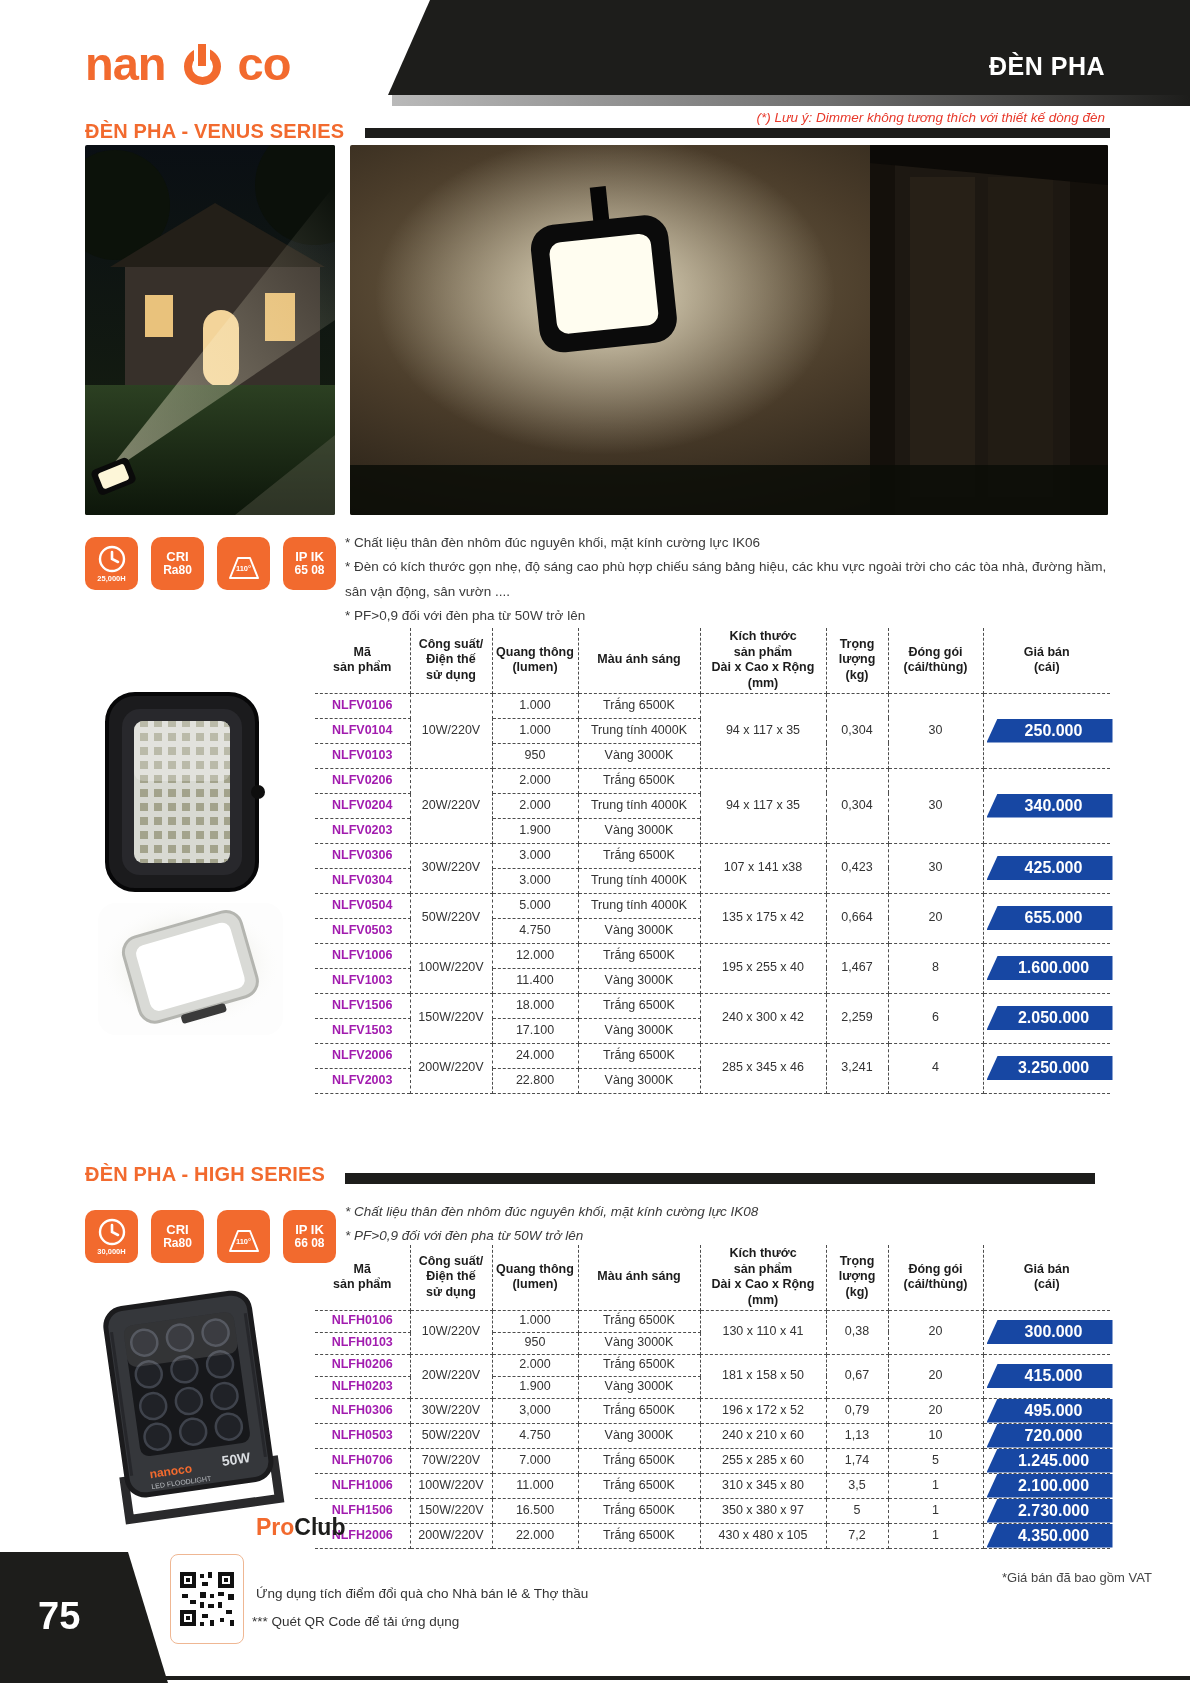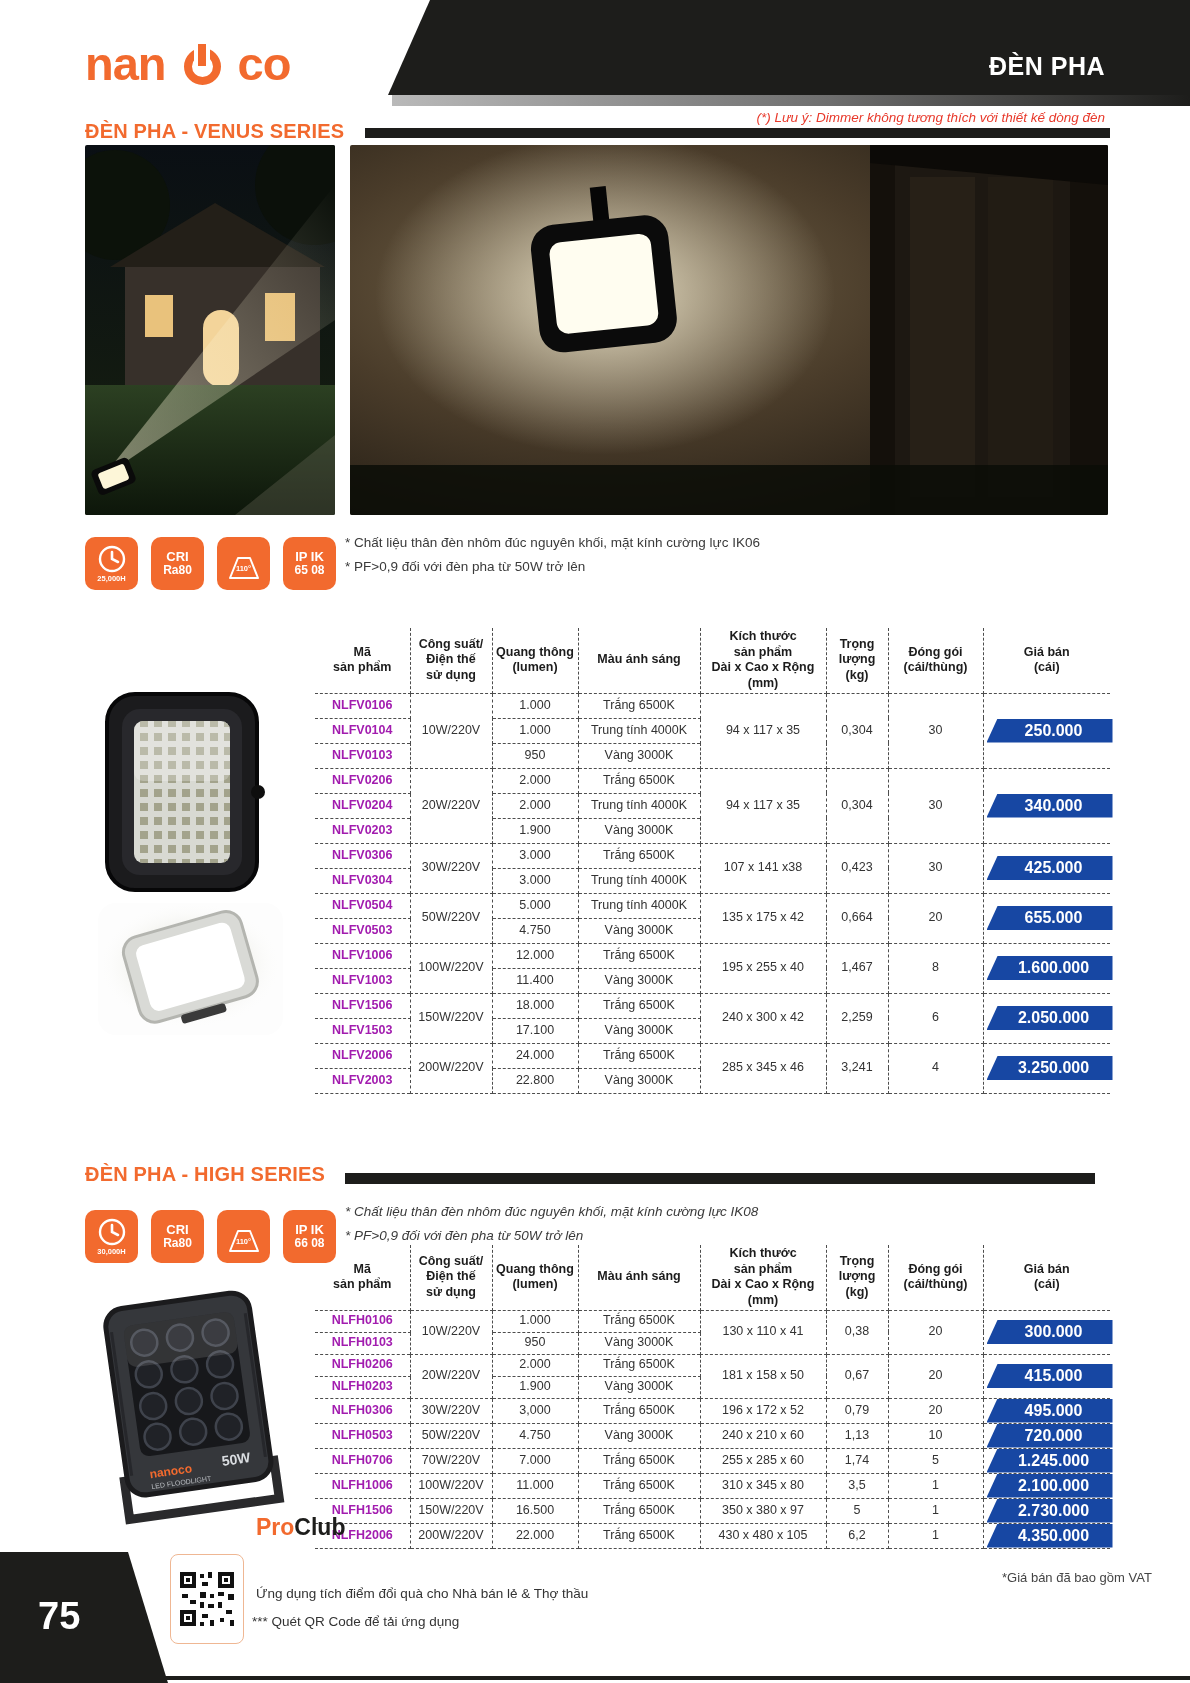--- a/index.html
+++ b/index.html
@@ -175,20 +175,21 @@
       <span class="tiny" style="margin-top:-16px;">110°</span>
     </div>
     <div class="fbadge">
       <span class="b1">IP IK</span>
       <span class="b2">65 08</span>
     </div>
   </div>
 
   <div class="notes" style="left:345px;top:531px;">
     <div>* Chất liệu thân đèn nhôm đúc nguyên khối,  mặt kính cường lực IK06</div>
+    <div>* Đèn có kích thước gọn nhẹ, độ sáng cao phù hợp chiếu sáng bảng hiệu, các khu vực ngoài trời cho các tòa nhà, đường hầm, sân vận động, sân vườn ....</div>
     <div>* PF&gt;0,9 đối với đèn pha từ 50W trở lên</div>
   </div>
 
   <div class="img-box" style="left:95px;top:688px;width:175px;height:212px;">
     <svg viewBox="0 0 175 212">
       <defs>
           <pattern id="led" width="14" height="14" patternUnits="userSpaceOnUse">
             <rect x="3" y="3" width="8" height="8" fill="#a3a38c"></rect>
           </pattern>
         </defs>
@@ -578,21 +579,21 @@
           <td class="price-cell">
             <div class="price-badge">2.730.000</div>
           </td>
         </tr>
         <tr>
           <td class="code">NLFH2006</td>
           <td>200W/220V</td>
           <td>22.000</td>
           <td>Trắng 6500K</td>
           <td>430 x 480 x 105</td>
-          <td>6,2</td>
+          <td>7,2</td>
           <td>1</td>
           <td class="price-cell">
             <div class="price-badge">4.350.000</div>
           </td>
         </tr>
       </tbody>
   </table>
 
   <div class="page-tab"></div>
   <div class="page-num">75</div>

